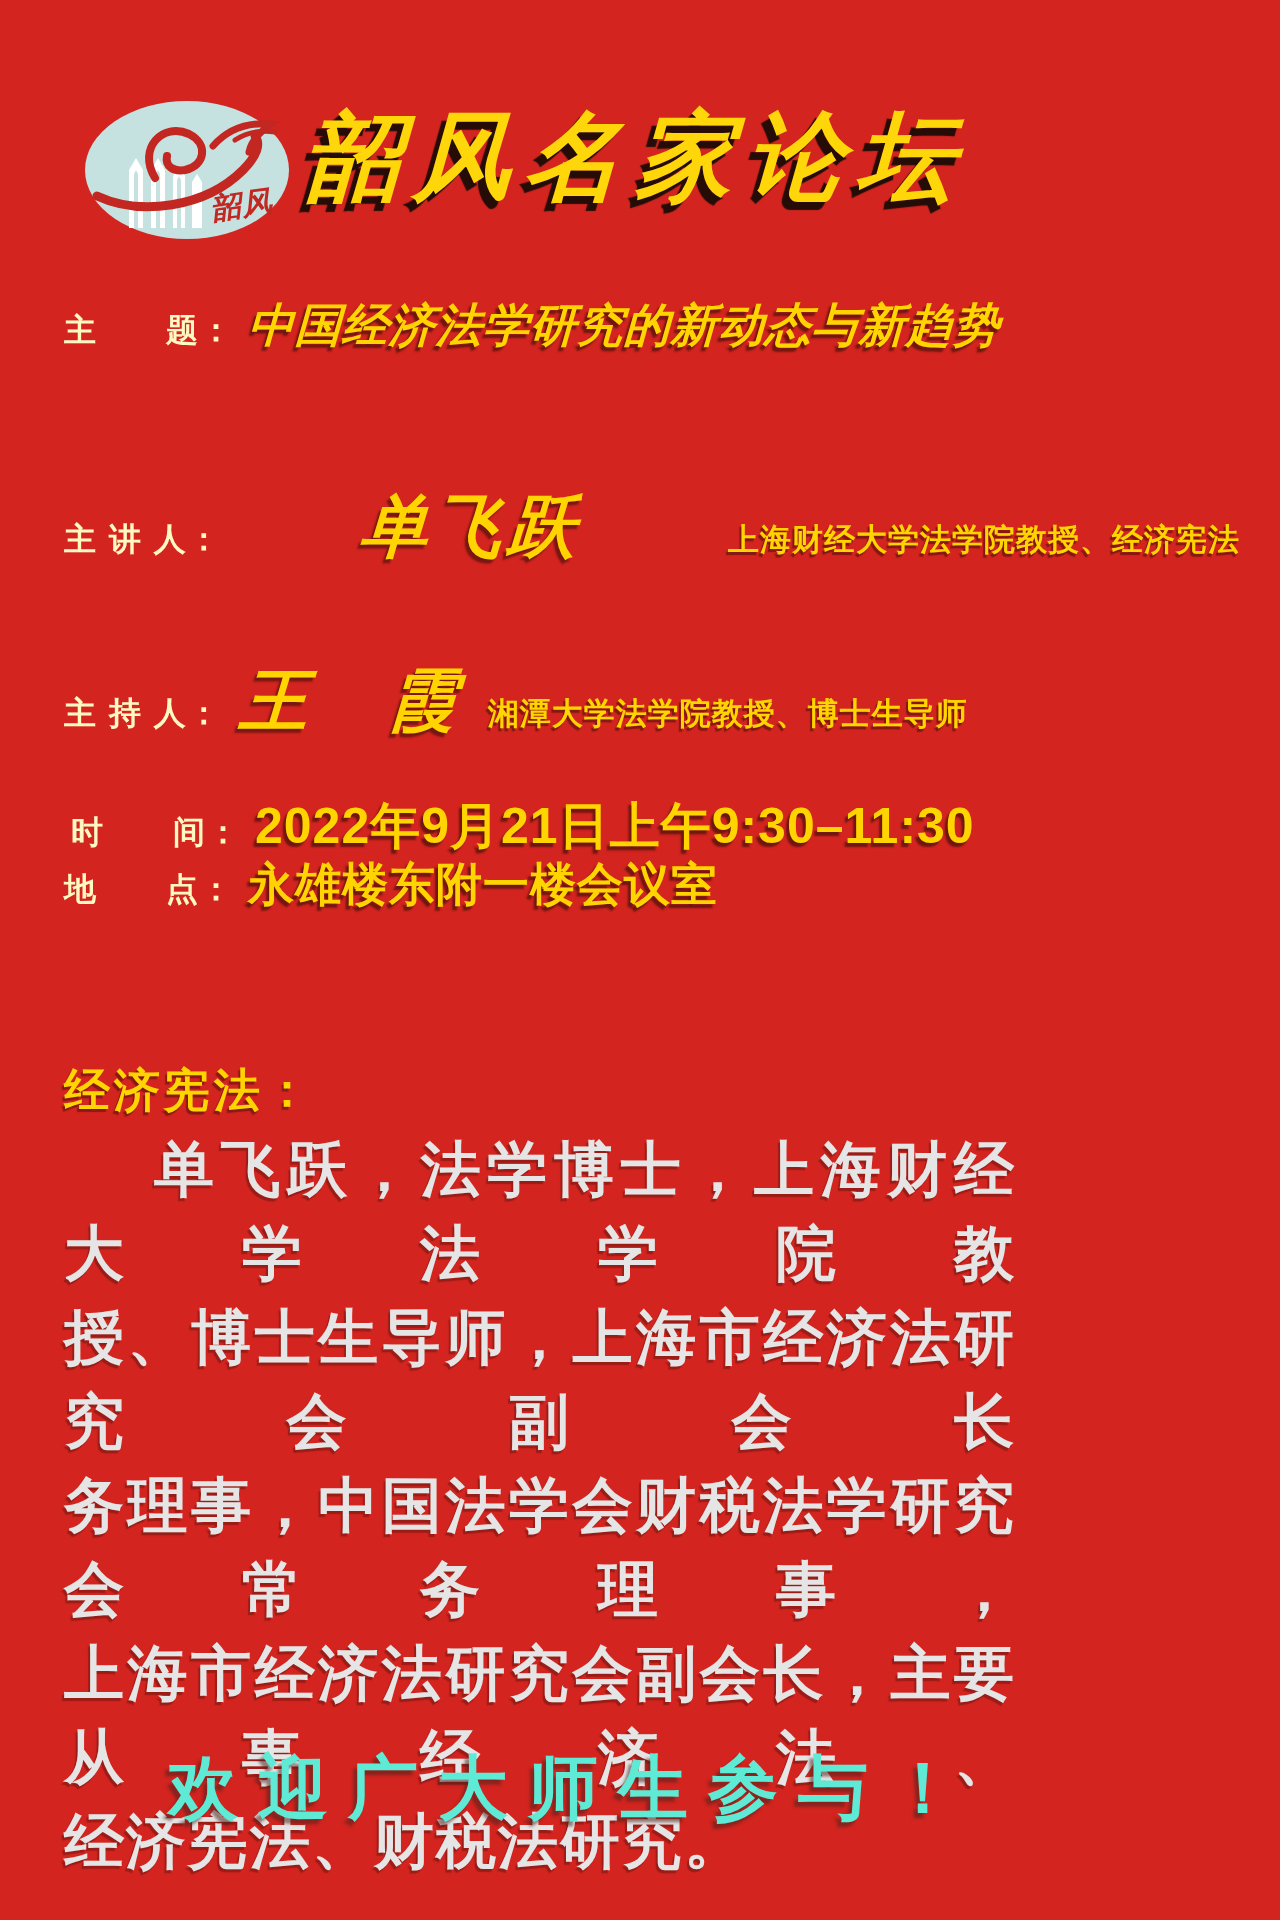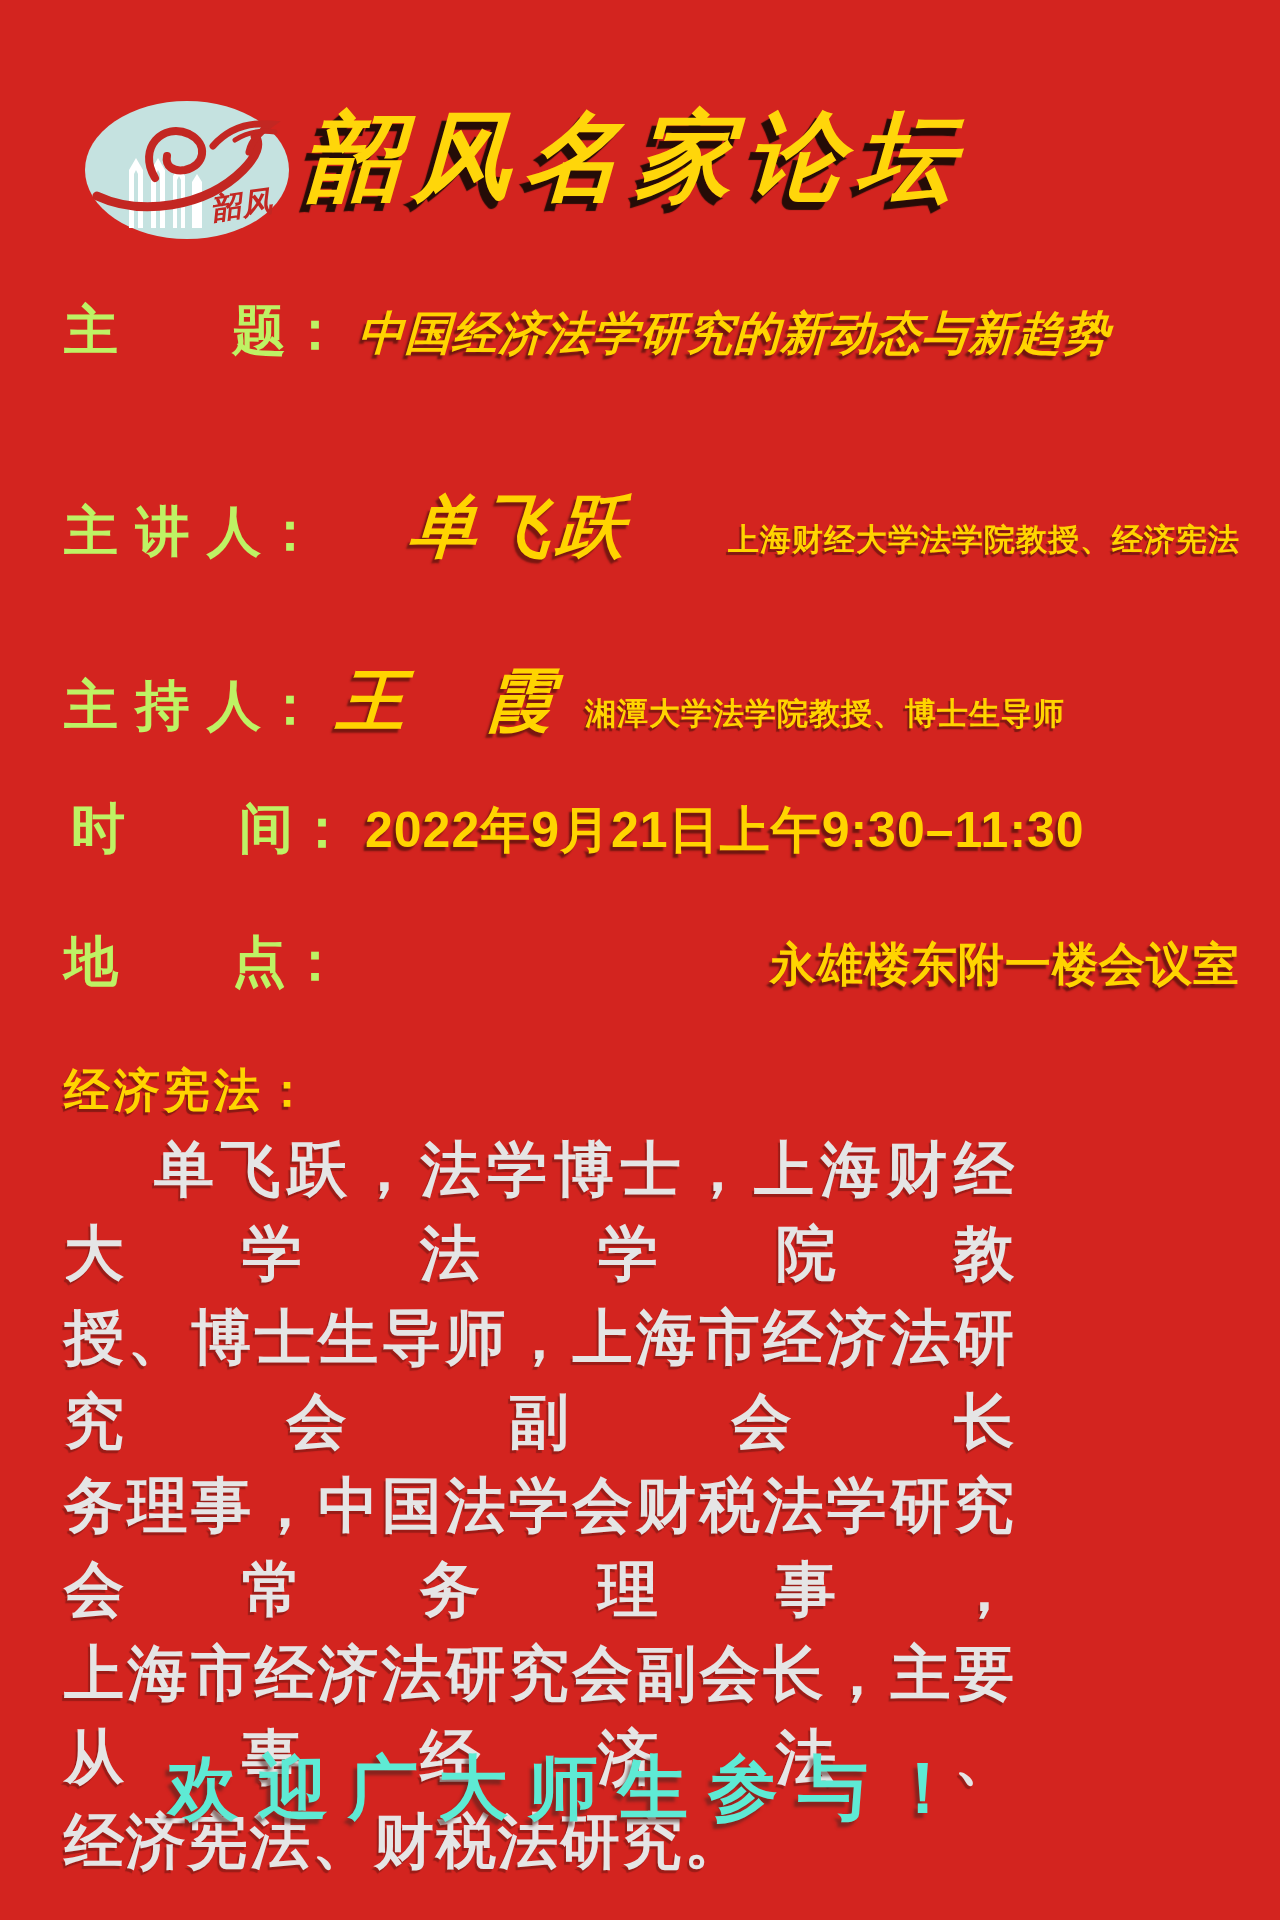--- a/index.html
+++ b/index.html
@@ -28,22 +28,22 @@
     color:#ffd60a;letter-spacing:14px;white-space:nowrap;
     text-shadow:-7px 8px 1px rgba(22,11,5,.92);
     transform:skew(-2deg);
   }
   
   .row{
     position:absolute;left:64px;right:40px;
     display:flex;align-items:baseline;white-space:nowrap;
   }
   .label{
-    font-size:54px;font-weight:800;color:#bef264;
-    letter-spacing:2px;flex:none;font-family:Liberation Serif, serif;
+    font-size:32px;font-weight:800;color:#fef9c3;
+    letter-spacing:2px;flex:none;
   }
   .content{
     font-size:46px;font-weight:800;color:#ffd400;
     margin-left:14px;letter-spacing:1px;
     text-shadow:-3px 4px 2px rgba(45,13,6,.6);
   }
   .brush{font-style:italic;transform:skew(-2deg);}
   .big-name{
     font-size:68px;font-weight:800;font-style:italic;
     color:#ffd400;margin-left:18px;letter-spacing:6px;
@@ -52,21 +52,21 @@
   }
   .affiliation{
     font-size:31px;font-weight:700;color:#ffd400;
     margin-left:26px;letter-spacing:1px;
     text-shadow:-2px 3px 1px rgba(45,13,6,.5);
   }
   .row-topic{top:295px;}
   .row-speaker{top:482px;justify-content:space-between;}
   .row-host{top:656px;}
   .row-time{top:793px;margin-left:7px;}
-  .row-venue{top:926px;justify-content:space-between;}
+  .row-venue{top:854px;}
   .row-time .content{font-size:50px;}
   
   .bio-heading{
     position:absolute;left:64px;top:1060px;
     font-size:46px;font-weight:800;color:#ffd400;letter-spacing:4px;
     text-shadow:-2px 3px 1px rgba(45,13,6,.45);
   }
   .bio{
     position:absolute;left:64px;top:1128px;width:952px;
   }

